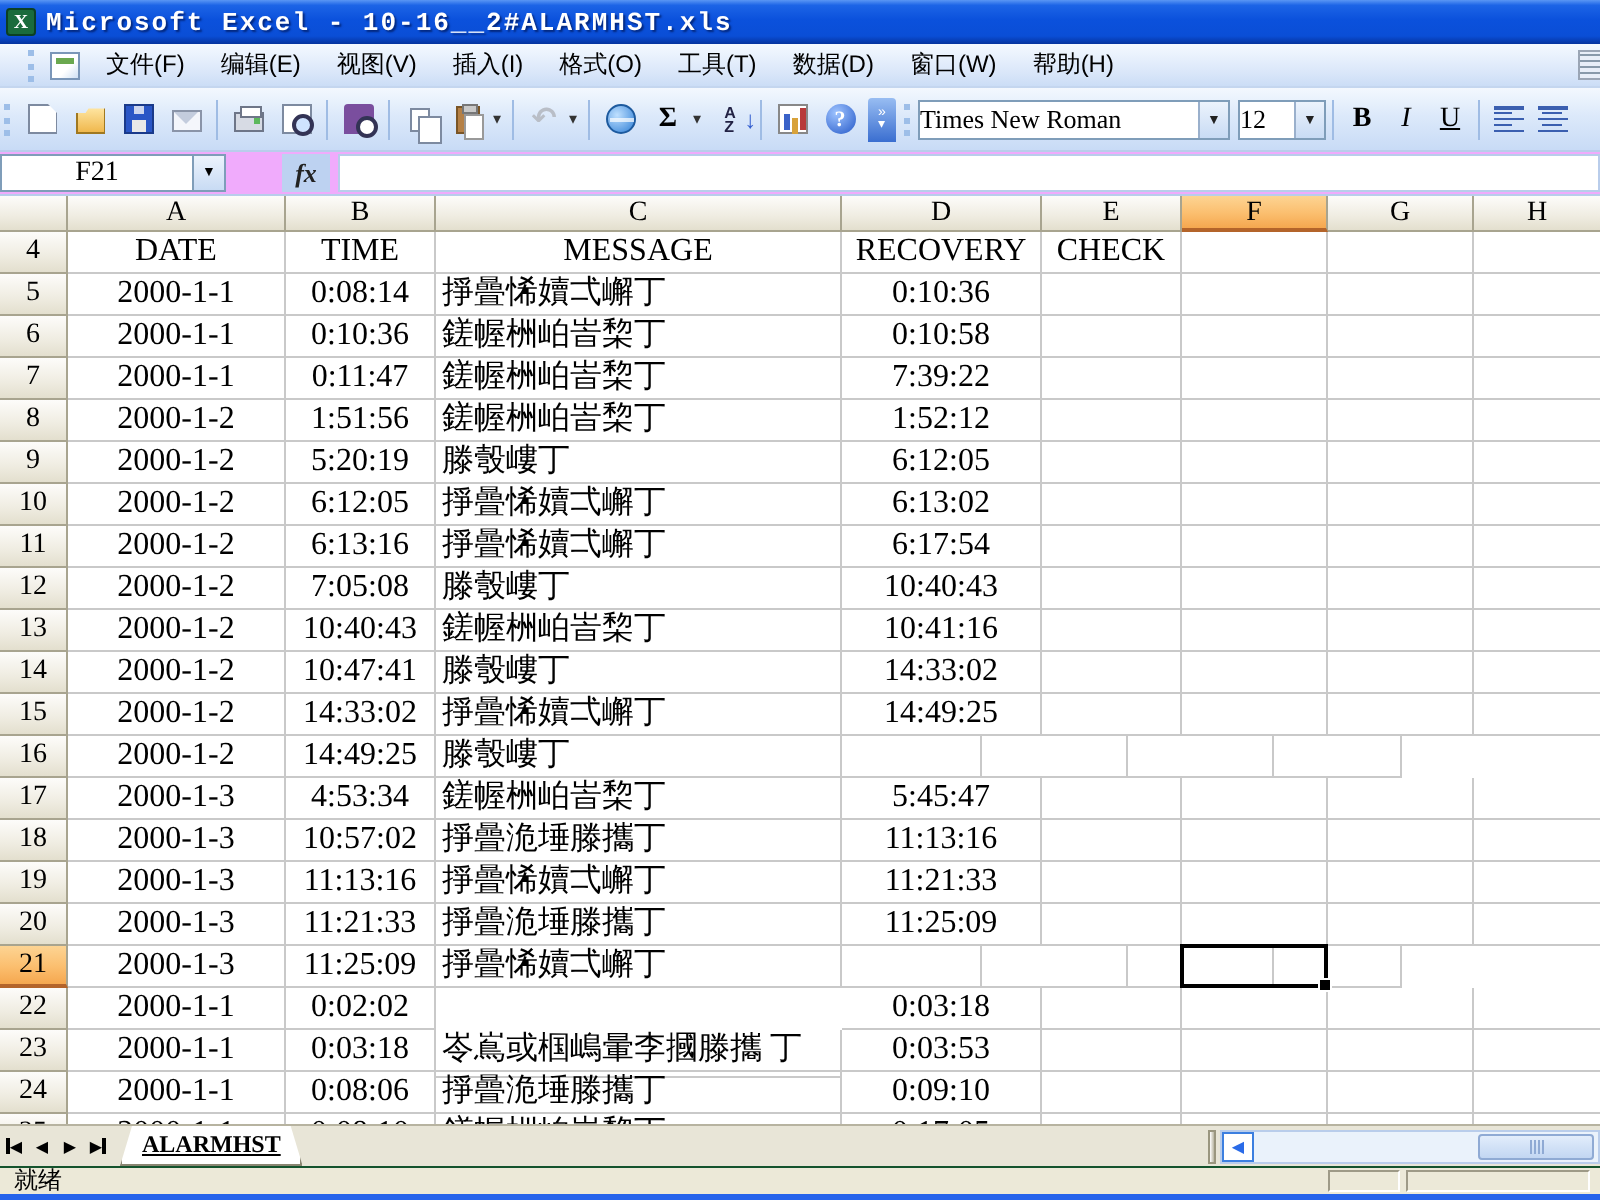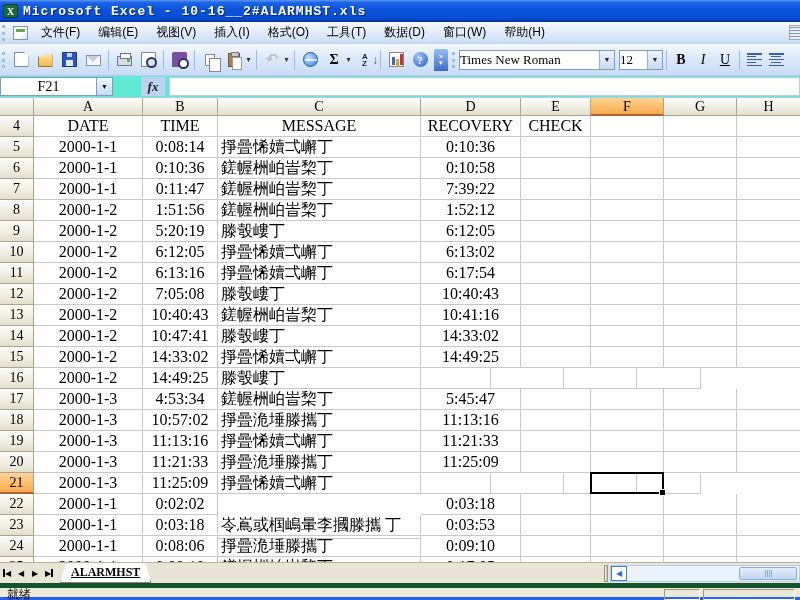--- a/index.html
+++ b/index.html
@@ -8,21 +8,21 @@
 
   
   .titlebar{height:22px;background:linear-gradient(180deg,#5A96F4 0%,#1C64E6 12%,#0B51DC 45%,#0A4ED6 82%,#06339E 100%);
     display:flex;align-items:center;padding-left:3px;color:#fff;font-weight:bold;font-size:13px;}
   .xl-icon{width:15px;height:14px;background:#1A6B3C;border:1px solid #0c4023;color:#fff;font:bold 10px "Liberation Serif",serif;
     display:flex;align-items:center;justify-content:center;margin-right:5px;border-radius:2px;}
   .title-text{letter-spacing:1px;text-shadow:1px 1px 1px #03277d;white-space:nowrap;font-family:"Liberation Mono","DejaVu Sans Mono",monospace;}
 
   
   .menubar{height:22px;background:linear-gradient(180deg,#F4F9FF 0%,#D9E6F9 70%,#CBDDF6 100%);
-    display:flex;align-items:center;position:relative;border-bottom:1px solid #C4D6EF;}
+    display:flex;align-items:center;position:relative;border-bottom:1px solid #C4D6EF;padding-left:12px;}
   .grip{width:5px;height:16px;margin:0 2px;border-left:3px dotted #9DBEE8;}
   .book-icon{width:15px;height:14px;border:1px solid #7a96b8;background:linear-gradient(135deg,#fff 60%,#cfe0f5);margin:0 4px;position:relative;}
   .book-icon::after{content:"";position:absolute;left:2px;top:2px;width:9px;height:3px;background:#6aa84f;}
   .menu-item{padding:3px 9px;color:#000;white-space:nowrap;}
   .menubar .clipped{position:absolute;right:-5px;top:3px;width:16px;height:15px;border:1px solid #9aa5b5;background:
     repeating-linear-gradient(0deg,#e8eef8 0 2px,#8899aa 2px 3px);}
 
   
   .toolbar{height:32px;background:linear-gradient(180deg,#F3F8FE 0%,#DCE9FA 45%,#C8DBF6 100%);
     display:flex;align-items:center;border-bottom:1px solid #B9CDEB;}
@@ -65,21 +65,21 @@
   .combo{background:#fff;border:1px solid #7f9db9;height:20px;display:flex;align-items:center;font-family:"Liberation Serif",serif;font-size:13px;}
   .combo .val{flex:1;padding:0 0;white-space:nowrap;overflow:hidden;}
   .combo .btn{width:15px;height:18px;background:linear-gradient(180deg,#ECF3FC,#C8DBF4);border-left:1px solid #9ab0cc;
     display:flex;align-items:center;justify-content:center;font-size:7px;color:#222;}
   .fmt-btn{width:22px;height:22px;display:flex;align-items:center;justify-content:center;font-family:"Liberation Serif",serif;font-size:14px;}
   .align-icon{width:15px;height:13px;display:flex;flex-direction:column;justify-content:space-between;}
   .align-icon i{height:1.5px;background:#3b5fb0;display:block;}
   .align-left i:nth-child(even){width:65%;} .align-center i:nth-child(even){width:65%;margin:0 auto;}
 
   
-  .formula-row{height:22px;background:#5eead4;display:flex;align-items:center;border-bottom:1px solid #B9CDEB;}
+  .formula-row{height:22px;background:#f0abfc;display:flex;align-items:center;border-bottom:1px solid #B9CDEB;}
   .name-box{width:96px;height:19px;background:#fff;border:1px solid #7f9db9;border-right:none;
     font-family:"Liberation Serif",serif;font-size:14px;display:flex;align-items:center;justify-content:center;}
   .name-dd{width:17px;height:19px;background:linear-gradient(180deg,#ECF3FC,#C8DBF4);border:1px solid #7f9db9;
     display:flex;align-items:center;justify-content:center;font-size:7px;}
   .fx-btn{width:24px;height:19px;margin-left:28px;background:#BDD2F1;display:flex;align-items:center;justify-content:center;
     font:italic bold 13px "Liberation Serif",serif;color:#222;}
   .formula-input{flex:1;height:19px;background:#fff;border:1px solid #B9CDEB;margin-left:4px;font-family:"Liberation Serif",serif;padding:0 4px;}
 
   
   .grid{position:relative;height:464px;background:#fff;overflow:hidden;}
@@ -108,21 +108,21 @@
   .tab-strip-rest{flex:1;}
   .splitter{width:4px;height:17px;background:linear-gradient(90deg,#fff,#b8b4a0);border:1px solid #9a967f;margin-right:2px;}
   .hscroll{width:190px;height:17px;background:#EAF2FB;border:1px solid #B9CDEB;display:flex;align-items:center;position:relative;}
   .hs-arrow{width:16px;height:15px;background:#fff;border:1px solid #3C7FE0;color:#2A6BE8;font-size:8px;
     display:flex;align-items:center;justify-content:center;}
   .hs-thumb{position:absolute;left:128px;width:58px;height:13px;top:1px;background:linear-gradient(180deg,#E2EDFB,#C2D6F2);
     border:1px solid #8FAAD4;border-radius:2px;display:flex;align-items:center;justify-content:center;gap:1px;}
   .hs-thumb i{width:1px;height:7px;background:#8FAAD4;display:block;}
 
   
-  .statusbar{height:14px;background:#ECE9D8;position:relative;font-size:12px;border-top:5px solid #14532d;font-family:Liberation Serif, serif;}
+  .statusbar{height:14px;background:#ECE9D8;position:relative;font-size:12px;border-top:1px solid #14532d;font-family:Liberation Serif, serif;}
   .status-text{position:absolute;left:7px;top:0;line-height:13px;color:#000;}
   .status-panel{position:absolute;top:1px;height:11px;border:1px solid;border-color:#9e9a87 #fff #fff #9e9a87;}
   .bottom-strip{height:3px;background:#2563EB;}
 </style>
 </head>
 <body>
 
 <div class="titlebar">
   <span class="xl-icon">X</span>
   <span class="title-text">Microsoft Excel - 10-16__2#ALARMHST.xls</span>

